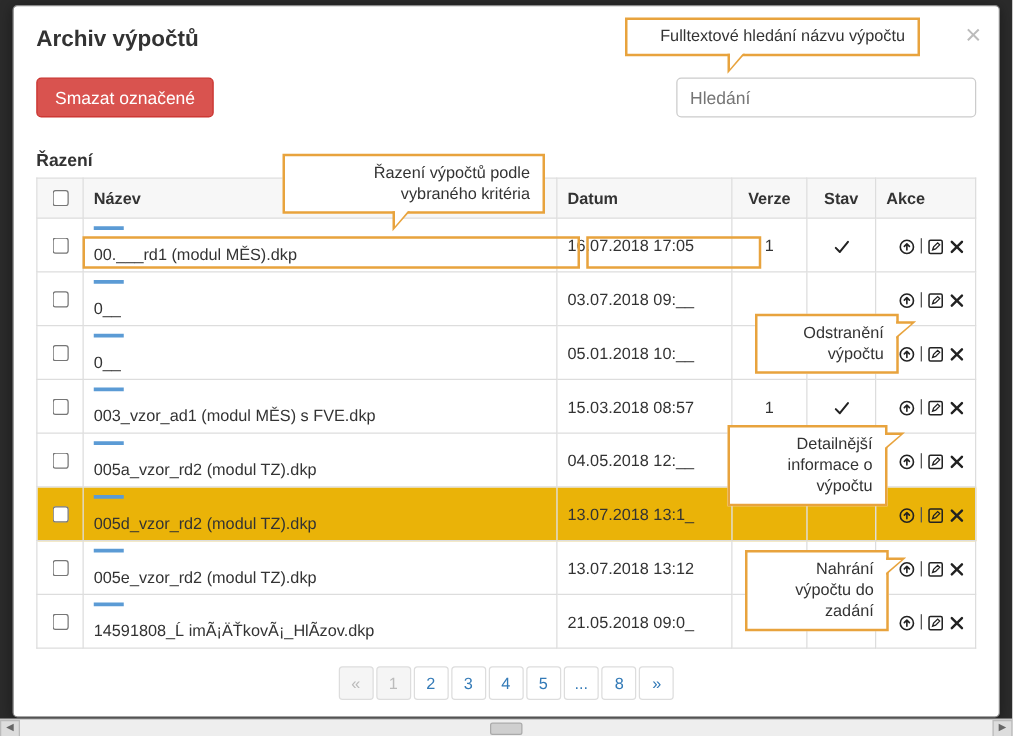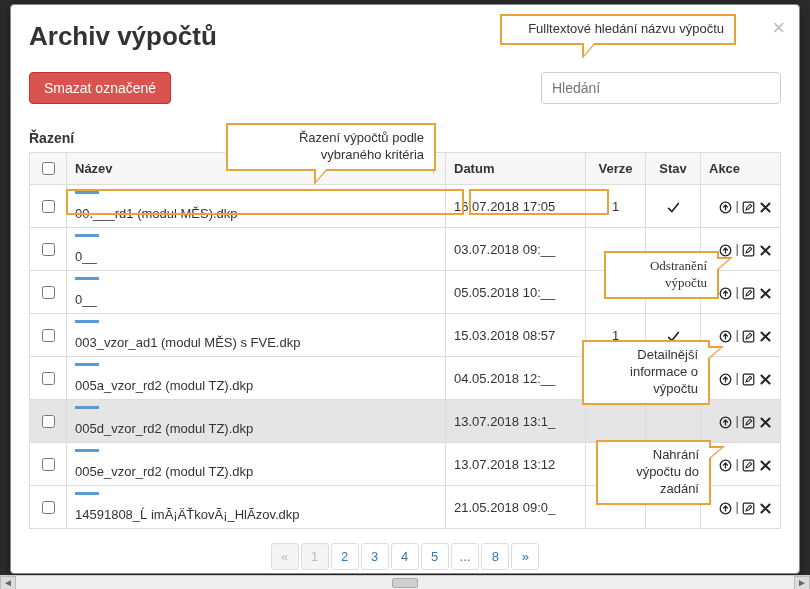--- a/index.html
+++ b/index.html
@@ -4,40 +4,40 @@
 <style>
   * { box-sizing: border-box; }
   html, body { margin:0; padding:0; font-family: Arial, Helvetica, sans-serif; font-size:13px; color:#333; }
   .viewport { width:810px; height:589px; background:#2b2b2b; position:relative; }
   .modal {
     position:absolute; left:10px; top:4px; width:790px; height:570px;
     background:#fff; border:1px solid #888; border-radius:4px;
     box-shadow:0 2px 10px rgba(0,0,0,0.4);
     padding:16px 18px 10px;
   }
-  .modal h1 { margin:0 0 20px; font-size:26px; font-weight:bold; color:#333; }
+  .modal h1 { margin:0 0 20px; font-size:18px; font-weight:bold; color:#333; }
   .close-x { position:absolute; right:14px; top:10px; font-size:22px; color:#bbb; cursor:pointer; }
   .top-row { display:flex; justify-content:space-between; align-items:center; margin-bottom:26px;}
   .btn-delete {
     background:#d9534f; color:#fff; border:1px solid #c9302c;
     padding:7px 14px; border-radius:4px; font-size:14px; cursor:pointer;
   }
   .search {
     width:240px; padding:7px 10px; border:1px solid #ccc; border-radius:4px;
     font-size:14px; color:#a16207;
   }
   .section-label { font-weight:bold; font-size:14px; margin:4px 0 6px; }
   table.grid { width:100%; border-collapse:collapse; }
   table.grid th, table.grid td { border:1px solid #ddd; padding:6px 8px; text-align:left; font-size:13px; vertical-align:middle;}
   table.grid th { background:#f7f7f7; font-weight:bold; }
   table.grid th.center, table.grid td.center { text-align:center; }
   table.grid td.actions { text-align:right; white-space:nowrap; }
   .chk { width:28px; text-align:center; }
   .sort-arrow { float:right; color:#888; }
-  tr.highlight td { background:#e5e5e5; }
+  tr.highlight td { background:#eab308; }
   .bluebar { display:inline-block; width:24px; height:3px; background:#5b9bd5; vertical-align:top; margin-right:2px; margin-bottom:2px;}
   .act-group span.sep { color:#555; }
   .pagination { text-align:center; margin:14px 0 4px; }
   .pagination a {
     display:inline-block; min-width:28px; padding:5px 8px; margin:0 1px;
     border:1px solid #ddd; border-radius:3px; color:#337ab7; text-decoration:none; background:#fff;
     font-size:13px;
   }
   .pagination a.disabled { color:#bbb; background:#f5f5f5; }
   .scroll-track { position:absolute; left:0; right:0; bottom:0; height:14px; background:#eee; border-top:1px solid #ccc;}
@@ -119,21 +119,21 @@
                   </svg></span><span class="sep"> | </span><span><svg class="ico" viewBox="0 0 16 16">
                     <rect x="1.5" y="1.5" width="13" height="13" rx="1.5" fill="none" stroke="#222" stroke-width="1.5"></rect>
                     <path d="M5 11l1-3 4-4 2 2-4 4-3 1z" fill="none" stroke="#222" stroke-width="1.3"></path>
                   </svg></span><span class="sep"> </span><span><svg class="ico" viewBox="0 0 16 16">
                     <path d="M3 3l10 10M13 3L3 13" stroke="#222" stroke-width="2.4" stroke-linecap="round"></path>
                   </svg></span></span></td>
           </tr>
           <tr>
             <td class="chk"><input type="checkbox" style=""></td>
             <td><span class="bluebar"></span><br>0__</td>
-            <td>05.05.2018 10:__</td>
+            <td>05.01.2018 10:__</td>
             <td class="center"></td>
             <td class="center"></td>
             <td class="actions"><span class="act-group"><span><svg class="ico" viewBox="0 0 16 16">
                     <circle cx="8" cy="8" r="6.5" fill="none" stroke="#222" stroke-width="1.6"></circle>
                     <path d="M8 11V5 M5.5 7.5 8 5l2.5 2.5" fill="none" stroke="#222" stroke-width="1.6" stroke-linecap="round" stroke-linejoin="round"></path>
                   </svg></span><span class="sep"> | </span><span><svg class="ico" viewBox="0 0 16 16">
                     <rect x="1.5" y="1.5" width="13" height="13" rx="1.5" fill="none" stroke="#222" stroke-width="1.5"></rect>
                     <path d="M5 11l1-3 4-4 2 2-4 4-3 1z" fill="none" stroke="#222" stroke-width="1.3"></path>
                   </svg></span><span class="sep"> </span><span><svg class="ico" viewBox="0 0 16 16">
                     <path d="M3 3l10 10M13 3L3 13" stroke="#222" stroke-width="2.4" stroke-linecap="round"></path>
@@ -236,21 +236,21 @@
     <span>Fulltextové  hledání názvu výpočtu</span>
     <div class="tail down" style="left:80px; bottom:-16px;"></div>
   </div>
 
   <div class="callout" style="left:226px; top:123px; width:210px;">
     <span>Řazení výpočtů  podle vybraného kritéria</span>
     <div class="tail down" style="left:86px; bottom:-16px;"></div>
   </div>
 
 
-  <div class="callout" style="left:604px; top:251px; width:115px;font-family:Liberation Serif, serif;">
+  <div class="callout" style="left:604px; top:251px; width:115px;">
     <span>Odstranění výpočtu</span>
     <div class="tail right" style="right:-16px; top:4px;"></div>
   </div>
 
   <div class="callout" style="left:582px; top:340px; width:128px;">
     <span>Detailnější informace o výpočtu</span>
     <div class="tail right" style="right:-16px; top:4px;"></div>
   </div>
 
   <div class="callout" style="left:596px; top:440px; width:115px;">

